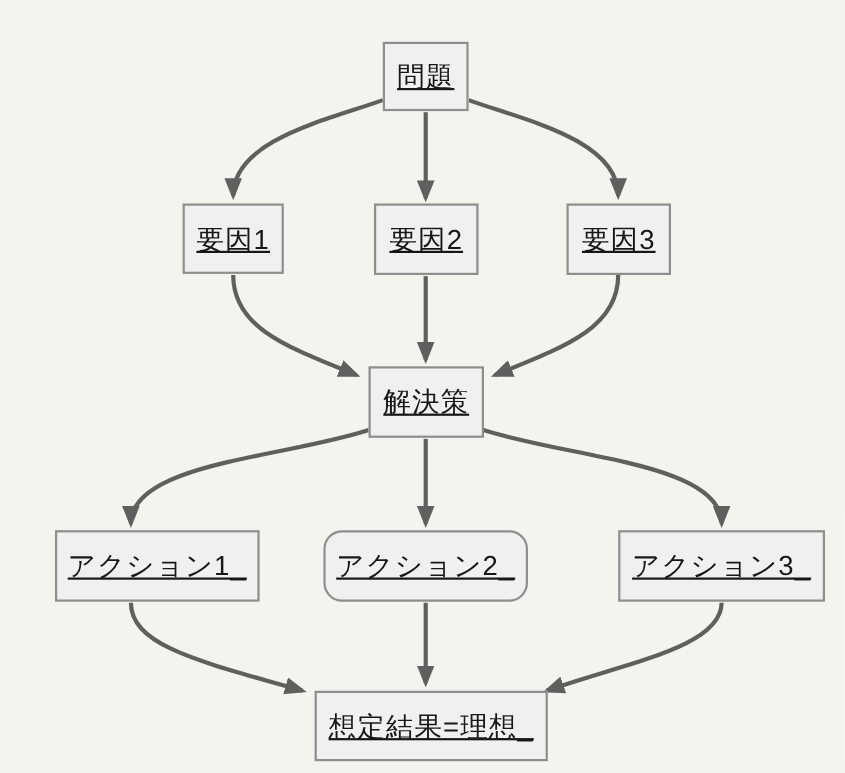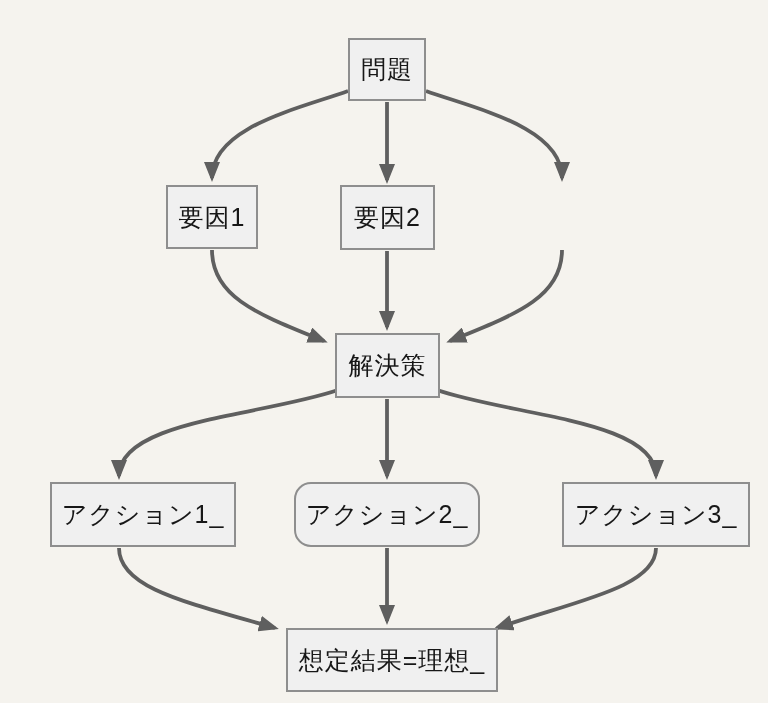--- a/index.html
+++ b/index.html
@@ -26,20 +26,21 @@
     box-sizing: border-box;
     background: #f0f0f0;
     border: 2px solid #8e8e8e;
     display: flex;
     align-items: center;
     justify-content: center;
     font-size: 25px;
     letter-spacing: 1px;
     color: #171717;
     white-space: nowrap;
+    text-decoration: underline;
   }
   .node-problem  { left: 348px; top:  38px; width:  78px; height: 63px; }
   .node-factor1  { left: 166px; top: 185px; width:  92px; height: 64px; }
   .node-factor2  { left: 340px; top: 185px; width:  95px; height: 65px; }
   .node-factor3  { left: 515px; top: 185px; width:  95px; height: 65px; }
   .node-solution { left: 335px; top: 333px; width: 105px; height: 65px; }
   .node-action1  { left:  26px; top: 482px; width: 186px; height: 65px; margin-left: 24px; }
   .node-action2  { left: 294px; top: 482px; width: 186px; height: 65px; border-radius: 17px; }
   .node-action3  { left: 562px; top: 482px; width: 188px; height: 65px; }
   .node-result   { left: 286px; top: 628px; width: 212px; height: 64px; }
@@ -78,20 +79,23 @@
   </div>
 
   <div class="node node-factor1">
     <span>要因1</span>
   </div>
 
   <div class="node node-factor2">
     <span>要因2</span>
   </div>
 
+  <div class="node node-factor3">
+    <span>要因3</span>
+  </div>
 
   <div class="node node-solution">
     <span>解決策</span>
   </div>
 
   <div class="node node-action1">
     <span>アクション1_</span>
   </div>
 
   <div class="node node-action2">

